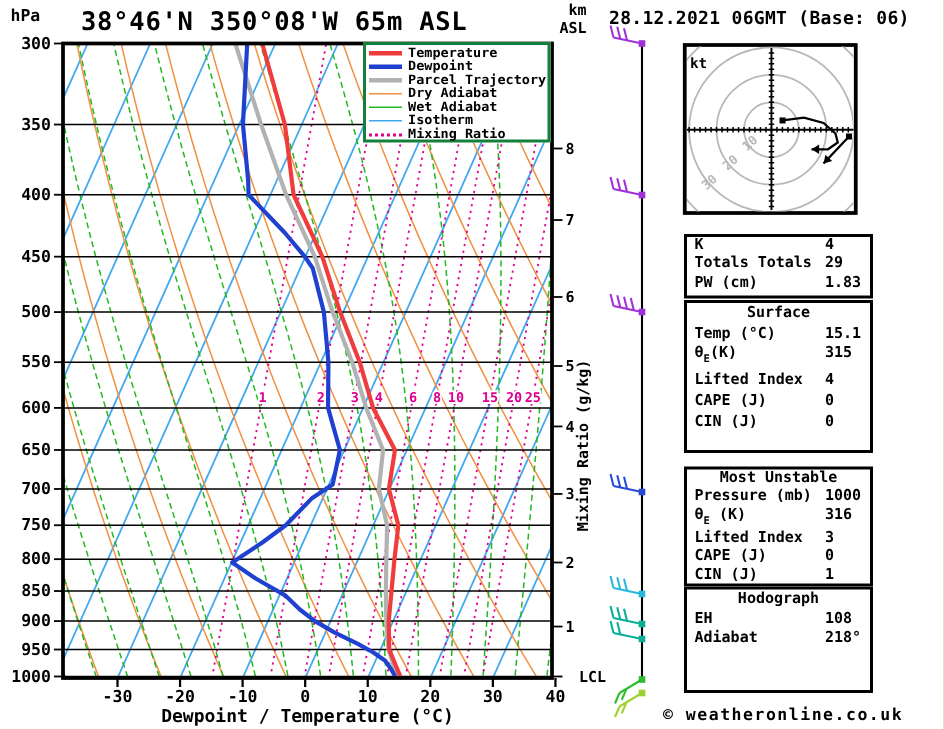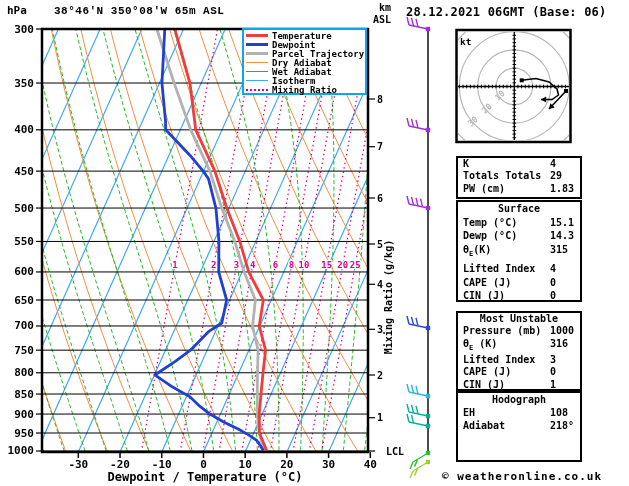--- a/index.html
+++ b/index.html
@@ -1,23 +1,23 @@
 <!DOCTYPE html>
 <html><head>
 <meta charset="utf-8">
 <style>
   html,body{margin:0;padding:0;background:#fff;}
   .stage{position:relative;width:629px;height:486px;background:#a16207;overflow:hidden;
          font-family:"DejaVu Sans Mono","Liberation Mono",monospace;color:#000;}
   .hdr-hpa{position:absolute;left:7px;top:4px;font-size:11px;font-weight:bold;}
-  .hdr-title{position:absolute;left:54px;top:5px;font-size:11px;font-weight:bold;letter-spacing:.5px;white-space:pre;font-family:Liberation Mono, monospace;}
+  .hdr-title{position:absolute;left:54px;top:5px;font-size:17px;font-weight:bold;letter-spacing:.5px;white-space:pre;}
   .hdr-date{position:absolute;left:406px;top:5px;font-size:12px;font-weight:bold;letter-spacing:.2px;white-space:pre;}
   .hdr-km{position:absolute;left:379px;top:2px;font-size:10px;font-weight:bold;}
   .hdr-asl{position:absolute;left:373px;top:14px;font-size:10px;font-weight:bold;}
-  #legend{position:absolute;left:242px;top:28px;width:125px;height:67px;border:2px solid #0ea5e9;
+  #legend{position:absolute;left:242px;top:28px;width:125px;height:67px;border:2px solid #15803d;
           background:#fff;box-sizing:border-box;padding:1px 0 0 2px;}
   .lg-row{display:flex;align-items:center;height:9px;}
   .lg-samp{width:22px;margin-right:4px;flex:none;}
   .lg-lab{font-size:9px;font-weight:bold;white-space:pre;transform:scaleY(.95);}
   #panel{position:absolute;left:0;top:0;}
   .pbox{position:absolute;left:456px;width:126px;border:2px solid #000;background:#fff;
         box-sizing:border-box;font-size:10px;font-weight:bold;}
   .pbox .hd{text-align:center;}
   .prow{position:relative;padding-left:5px;white-space:pre;}
   .prow .val{position:absolute;left:92px;top:0;}
@@ -413,21 +413,20 @@
     </div>
   <div id="panel">
       <div class="pbox" style="top: 156px; height: 43px;">
         <div class="prow" style="line-height: 12.3333px;"><span>K</span><span class="val">4</span></div>
         <div class="prow" style="line-height: 12.3333px;"><span>Totals Totals</span><span class="val">29</span></div>
         <div class="prow" style="line-height: 12.3333px;"><span>PW (cm)</span><span class="val">1.83</span></div>
       </div>
       <div class="pbox" style="top: 200px; height: 102px;">
         <div class="hd" style="line-height: 13.7143px;">Surface</div>
         <div class="prow" style="line-height: 13.7143px;"><span>Temp (°C)</span><span class="val">15.1</span></div>
-        <div class="prow" style="line-height: 13.7143px;"><span>Dewp (°C)</span><span class="val">14.3</span></div>
         <div class="prow" style="line-height: 13.7143px;"><span>θ<sub class="th">E</sub>(K)</span><span class="val">315</span></div>
         <div class="prow" style="line-height: 13.7143px;"><span>Lifted Index</span><span class="val">4</span></div>
         <div class="prow" style="line-height: 13.7143px;"><span>CAPE (J)</span><span class="val">0</span></div>
         <div class="prow" style="line-height: 13.7143px;"><span>CIN (J)</span><span class="val">0</span></div>
       </div>
       <div class="pbox" style="top: 311px; height: 80px;">
         <div class="hd" style="line-height: 12.3333px;">Most Unstable</div>
         <div class="prow" style="line-height: 12.3333px;"><span>Pressure (mb)</span><span class="val">1000</span></div>
         <div class="prow" style="line-height: 12.3333px;"><span>θ<sub class="th">E</sub> (K)</span><span class="val">316</span></div>
         <div class="prow" style="line-height: 12.3333px;"><span>Lifted Index</span><span class="val">3</span></div>

